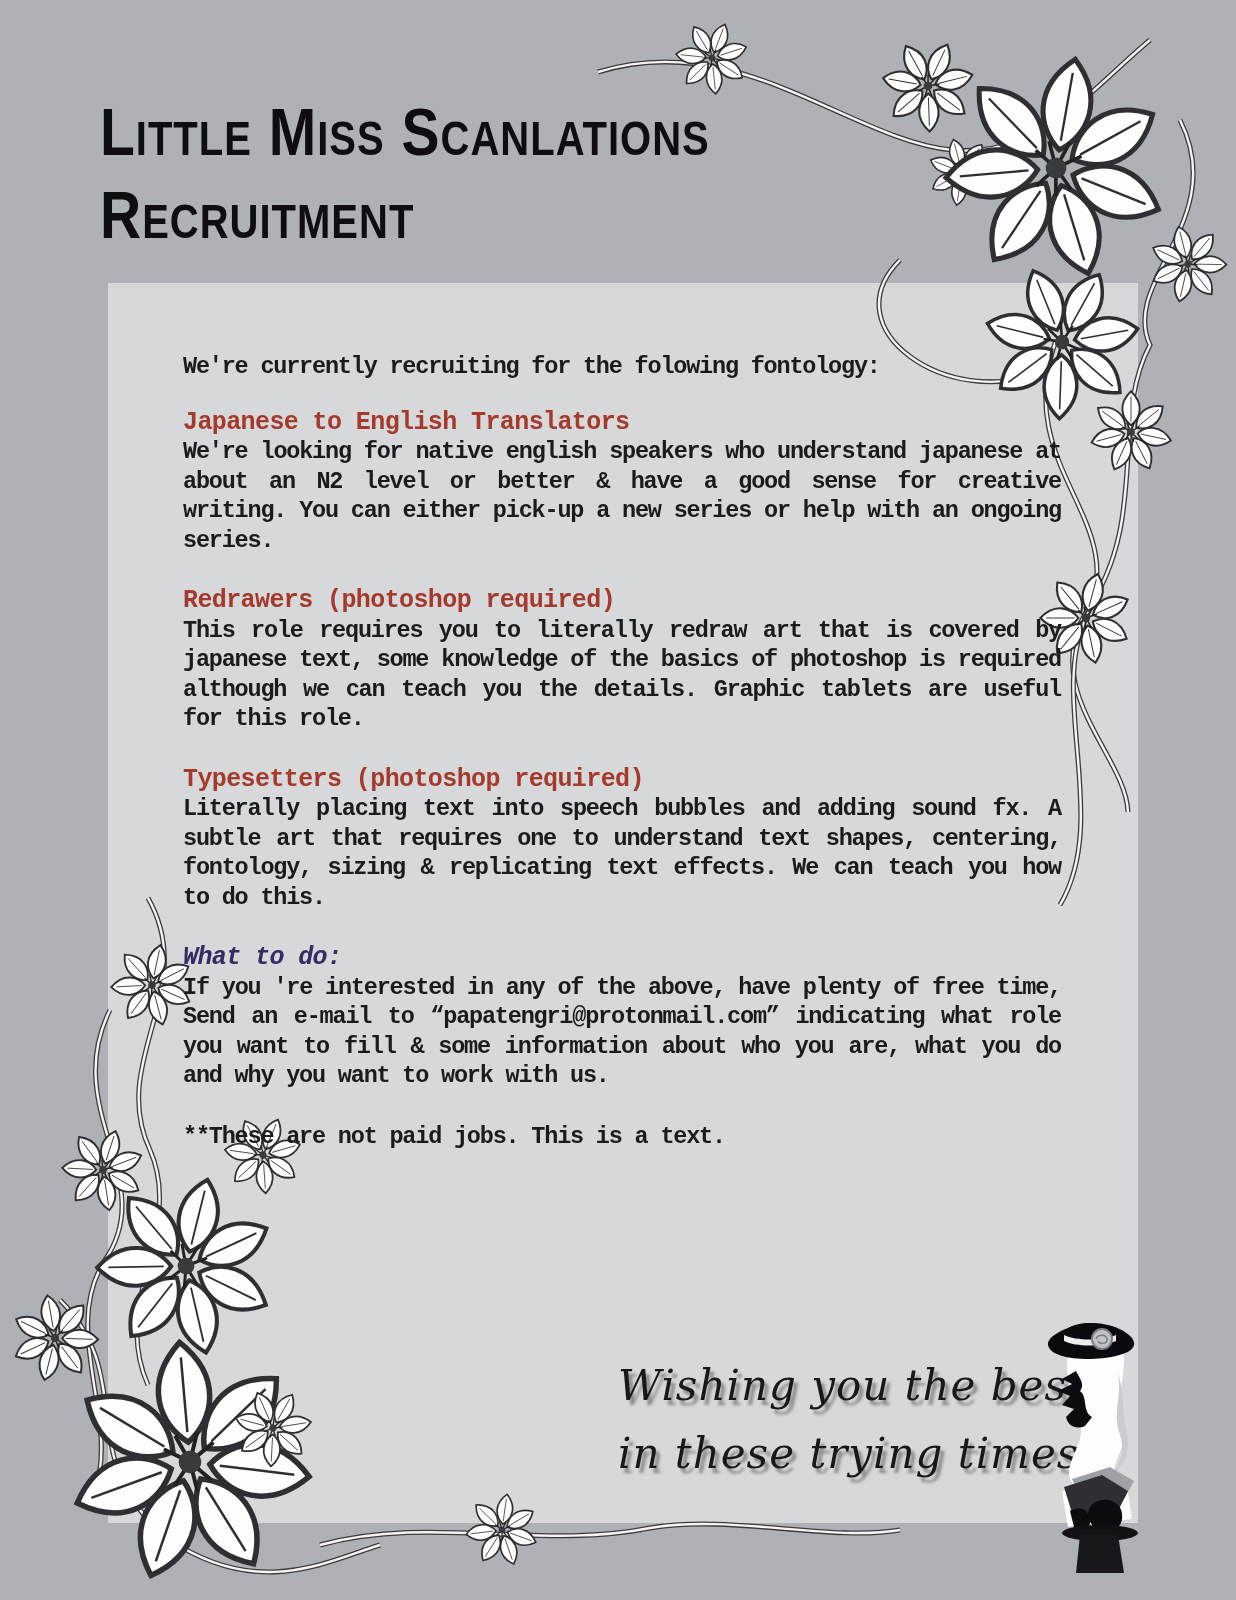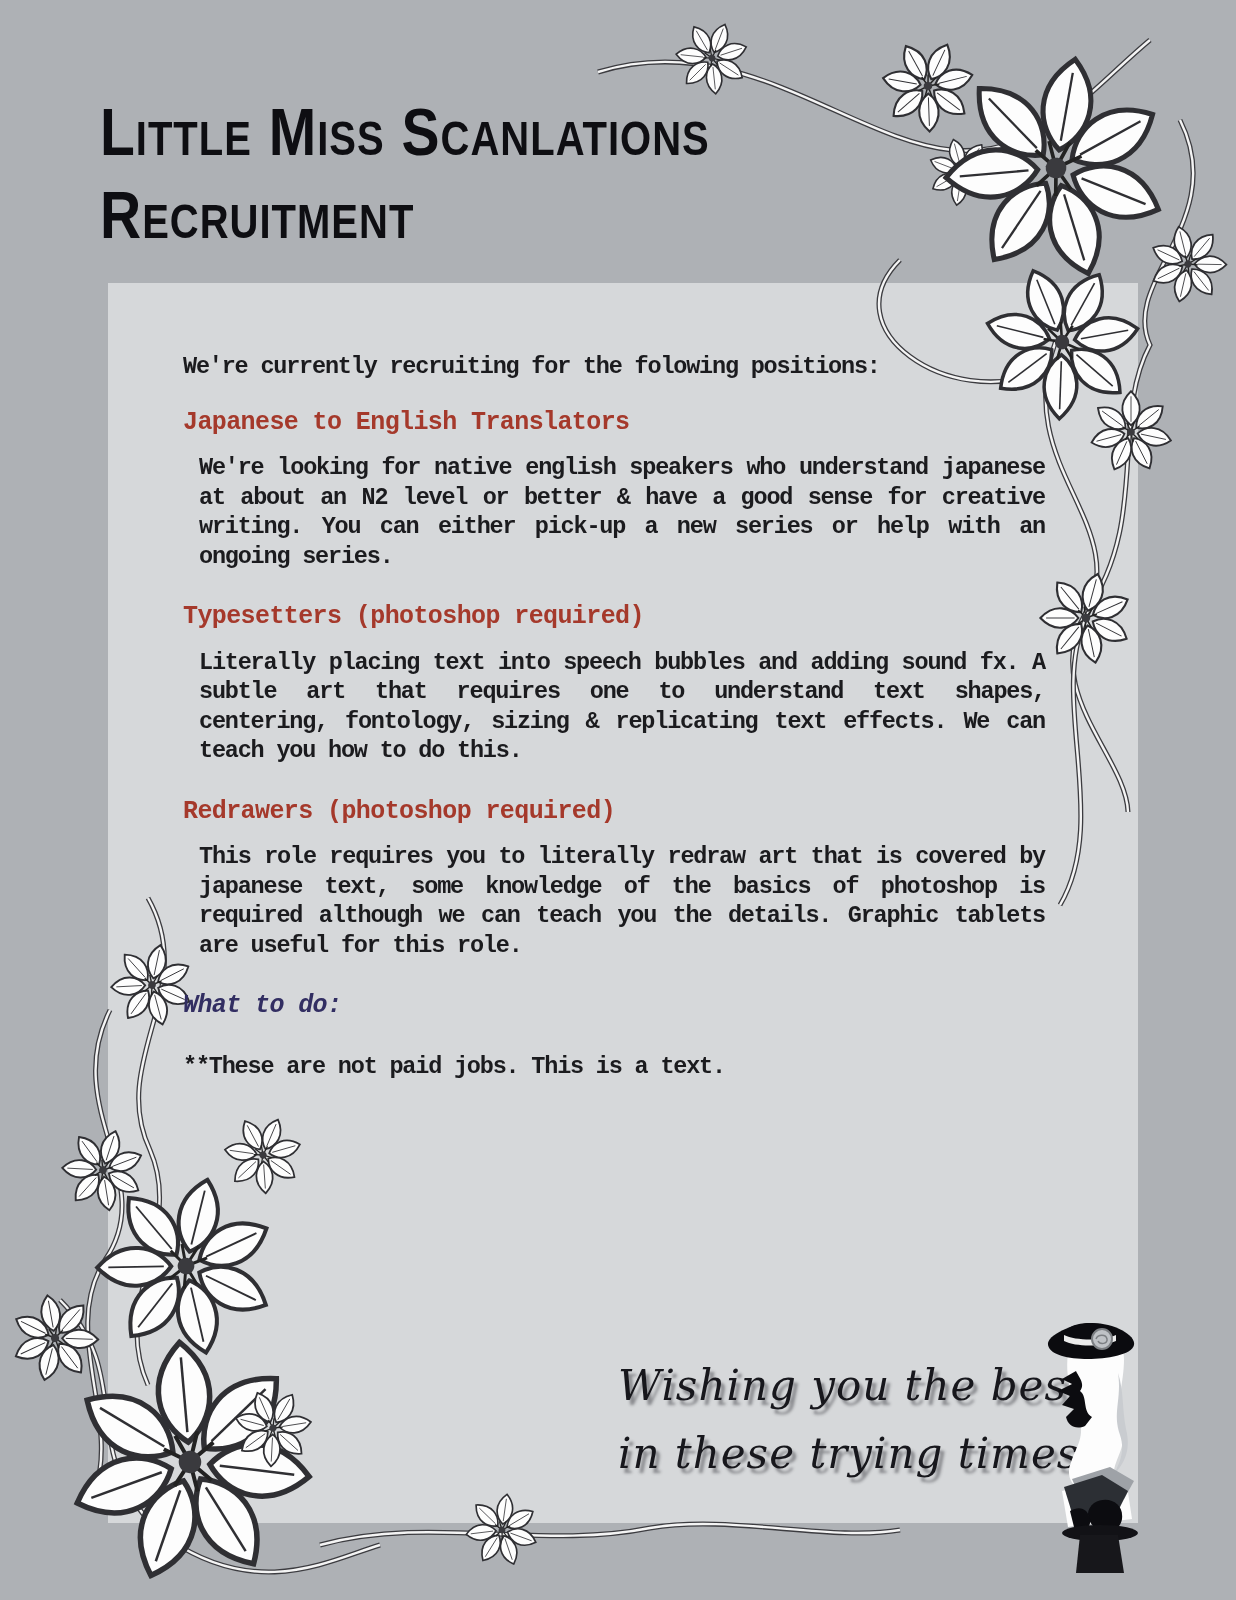--- a/index.html
+++ b/index.html
@@ -28,21 +28,21 @@
     font-family:"Liberation Mono","DejaVu Sans Mono",monospace;
     font-weight:700;
     font-size:23.5px;line-height:29.5px;letter-spacing:-1.2px;
     text-align:justify;
   }
   .intro{margin:0 0 26px 0;}
   .section{margin:0 0 31px 0;}
   .sec-heading{font-size:25px;letter-spacing:-0.6px;display:block;}
   .heading-red{color:#a5392b;margin-top:8px;}
   .heading-navy{color:#322e62;font-style:italic;}
-  .sec-body{margin:16px;}
+  .sec-body{margin:0;}
   .footnote{margin:28px 0 0 0;}
   .closing{
     position:absolute;left:618px;top:1352px;width:380px;z-index:4;
     text-align:center;color:#17171c;
     font-family:"DejaVu Serif","Liberation Serif",serif;
     font-style:italic;
     font-size:42px;line-height:68px;letter-spacing:1px;
     text-shadow:4px 5px 3px rgba(45,45,52,0.45);
     white-space:nowrap;
   }
@@ -139,39 +139,40 @@
     <use href="#flower" transform="translate(502,1530) rotate(8) scale(0.75)"></use>
   </g>
 </svg>
 
 <div class="title">
   <div>Little Miss Scanlations</div>
   <div>Recruitment</div>
 </div>
 
 <div class="content">
-  <p class="intro">We're currently recruiting for the folowing positions:</p>
+  <p class="intro">We're currently recruiting for the folowing fontology:</p>
 
   <div class="section">
     <span class="sec-heading heading-red">Japanese to English Translators</span>
     <p class="sec-body">We're looking for native english speakers who understand japanese at about an N2 level or better &amp; have a good sense for creative writing. You can either pick-up a new series or help with an ongoing series.</p>
   </div>
 
   <div class="section">
+    <span class="sec-heading heading-red">Redrawers (photoshop required)</span>
+    <p class="sec-body">This role requires you to literally redraw art that is covered by japanese text, some knowledge of the basics of photoshop is required although we can teach you the details. Graphic tablets are useful for this role.</p>
+  </div>
+
+  <div class="section">
     <span class="sec-heading heading-red">Typesetters (photoshop required)</span>
     <p class="sec-body">Literally placing text into speech bubbles and adding sound fx. A subtle art that requires one to understand text shapes, centering, fontology, sizing &amp; replicating text effects. We can teach you how to do this.</p>
   </div>
 
   <div class="section">
-    <span class="sec-heading heading-red">Redrawers (photoshop required)</span>
-    <p class="sec-body">This role requires you to literally redraw art that is covered by japanese text, some knowledge of the basics of photoshop is required although we can teach you the details. Graphic tablets are useful for this role.</p>
-  </div>
-
-  <div class="section">
     <span class="sec-heading heading-navy">What to do:</span>
+    <p class="sec-body">If you 're interested in any of the above, have plenty of free time, Send an e-mail to “papatengri@protonmail.com” indicating what role you want to fill &amp; some information about who you are, what you do and why you want to work with us.</p>
   </div>
 
   <p class="footnote">**These are not paid jobs. This is a text.</p>
 </div>
 
 <div class="closing">
   <div>Wishing you the best</div>
   <div>in these trying times.</div>
 </div>
 

